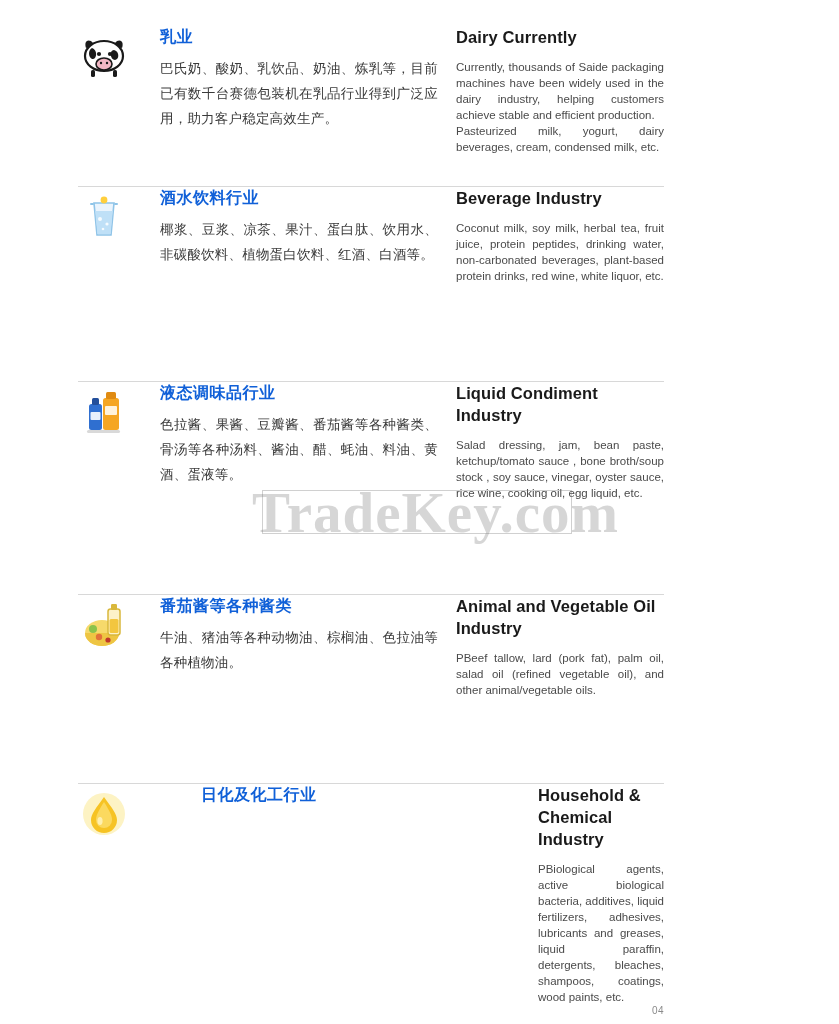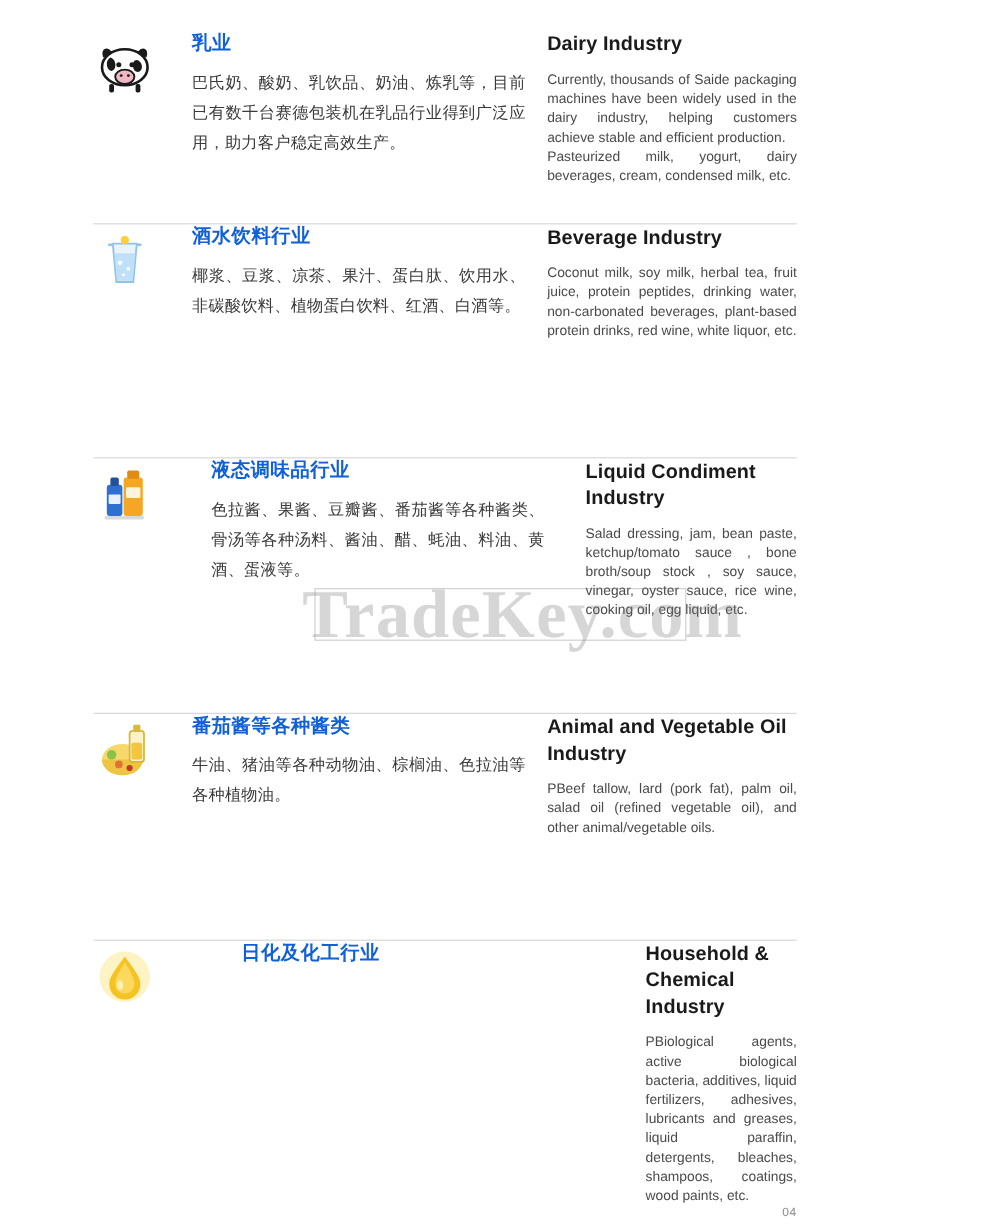--- a/index.html
+++ b/index.html
@@ -86,21 +86,21 @@
     margin-top: 0;
   }
   .divider {
     height: 1px;
     background: #d8d8d8;
     margin: 0;
   }
   
   .row-0 { min-height: 150px; }
   .row-1 { min-height: 168px; }
-  .row-2 { min-height: 202px; gap: 16px; }
+  .row-2 { min-height: 202px; }
   .row-3 { min-height: 168px; }
   .row-4 { min-height: 160px; gap: 41px; }
 
   .div-0 { margin-top: 10px; }
   .div-1 { margin-top: 26px; }
   .div-2 { margin-top: 10px; }
   .div-3 { margin-top: 20px; }
   .div-4 { margin-top: 30px; }
 
   .page-number {
@@ -160,21 +160,21 @@
         <circle cx="29" cy="33" r="1.2" fill="#1a1a1a"></circle>
         <rect x="13" y="40" width="4" height="7" rx="1.6" fill="#1a1a1a"></rect>
         <rect x="35" y="40" width="4" height="7" rx="1.6" fill="#1a1a1a"></rect>
       </svg>
     </div>
     <div class="cn-cell">
       <div class="cn-title">乳业</div>
       <p class="cn-body">巴氏奶、酸奶、乳饮品、奶油、炼乳等，目前已有数千台赛德包装机在乳品行业得到广泛应用，助力客户稳定高效生产。</p>
     </div>
     <div class="en-cell">
-      <div class="en-title">Dairy Industry</div>
+      <div class="en-title">Dairy Currently</div>
       <p class="en-body">Currently, thousands of Saide packaging machines have been widely used in the dairy industry, helping customers achieve stable and efficient production.</p>
       <p class="en-body">Pasteurized milk, yogurt, dairy beverages, cream, condensed milk, etc.</p>
     </div>
   </div>
   <div class="divider div-0"></div>
 
   <div class="row row-1">
     <div class="icon-cell">
       <svg class="icon-box" viewBox="0 0 52 52">
         <path d="M16 12 H36 L33 44 H19 Z" fill="#eaf4fd" stroke="#8fc4e8" stroke-width="1.6"></path>

